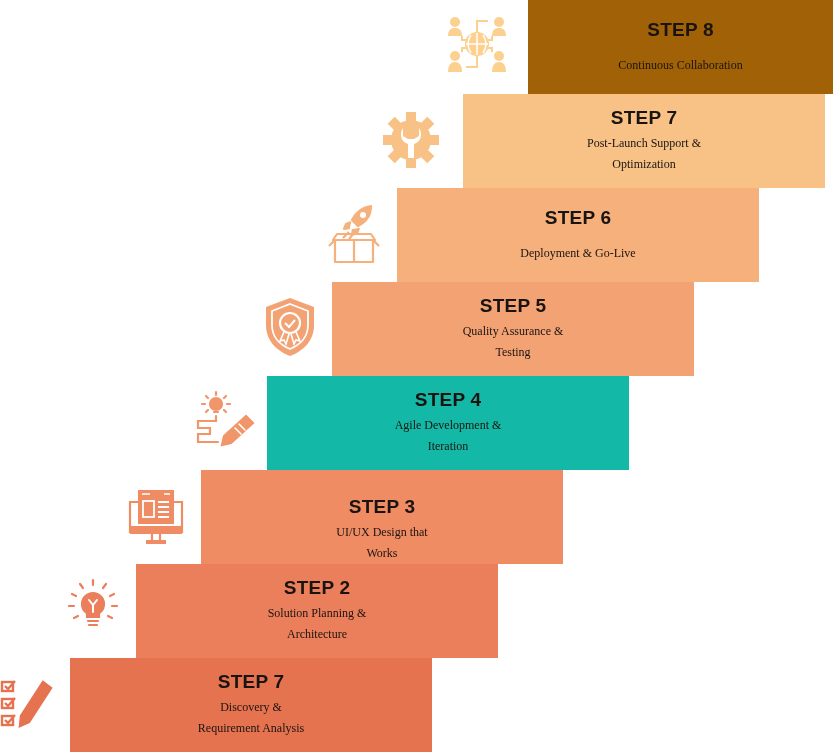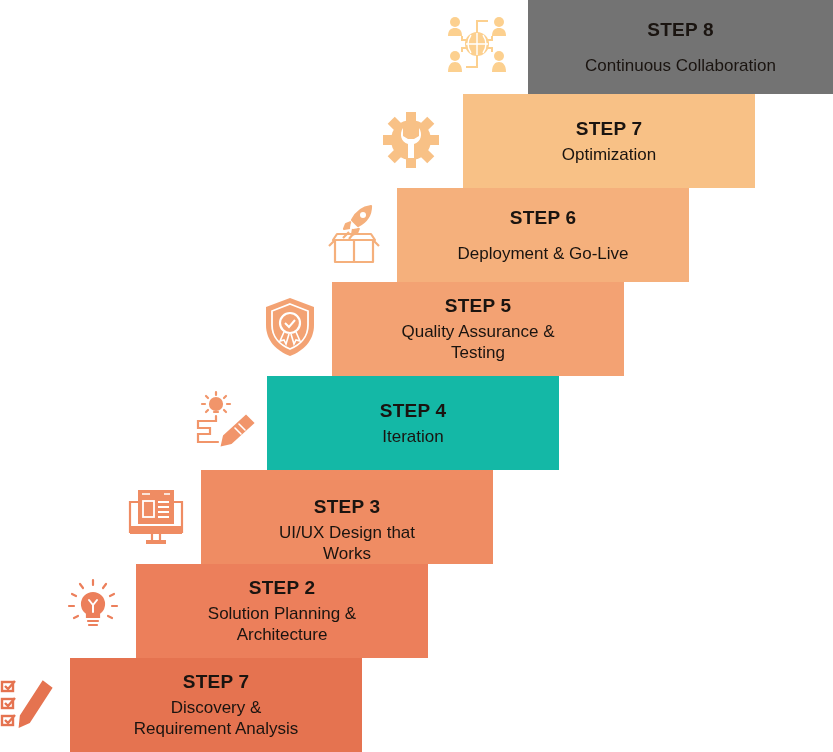--- a/index.html
+++ b/index.html
@@ -1,22 +1,22 @@
 <!DOCTYPE html>
 <html><head>
   <meta charset="utf-8">
   <style>
     html, body { margin: 0; padding: 0; background: #ffffff; }
     body { width: 833px; height: 752px; position: relative; overflow: hidden;
            font-family: "Liberation Sans", "DejaVu Sans", sans-serif; }
-    .step { position: absolute; width: 292px; height: 94px; box-sizing: border-box;
+    .step { position: absolute; width: 362px; height: 94px; box-sizing: border-box;
             display: flex; flex-direction: column; align-items: center; justify-content: center;
             color: #1a1410; text-align: center; }
     .step .title { font-weight: bold; font-size: 19px; letter-spacing: 0.2px; line-height: 22px; margin-bottom: 4px; }
-    .step .desc { font-size: 17px; line-height: 21px; font-weight: normal; }
+    .step .desc { font-size: 12px; line-height: 21px; font-weight: normal; font-family: Liberation Serif, serif; }
     .step .desc.single { margin-top: 10px; }
     .icon { position: absolute; width: 62px; height: 62px; }
     .icon svg { width: 100%; height: 100%; display: block; }
   </style>
 </head>
 <body>
 
 <div class="step" style="left:70px; top:658px; background:#e57350;">
   <div class="title">STEP 7</div>
   <div class="desc">Discovery &amp;</div>
@@ -62,20 +62,21 @@
       <rect x="20" y="52" width="20" height="4" fill="#ef8c63" stroke="none"></rect>
     <rect x="12" y="2" width="36" height="34" fill="#ef8c63" stroke="none"></rect>
     <path d="M16 6 h8 M38 6 h6" stroke="#ffffff" stroke-width="1.6"></path>
     <rect x="17" y="13" width="11" height="16" stroke="#ffffff" stroke-width="1.8"></rect>
     <path d="M32 14 h11 M32 19 h11 M32 24 h11 M32 29 h11" stroke="#ffffff" stroke-width="1.8"></path>
   </svg>
 </div>
 
 <div class="step" style="left:267px; top:376px; background:#14b8a6;">
   <div class="title">STEP 4</div>
+  <div class="desc">Agile Development &amp;</div>
   <div class="desc">Iteration</div>
 </div>
 <div class="icon" style="left:194px; top:390px; width:62px; height:60px;">
   <svg viewBox="0 0 62 60" fill="none" stroke="#f1956a" stroke-width="2.2" stroke-linecap="round">
     <path d="M22 2 v3 M12 6 l2 2 M32 6 l-2 2 M8 14 h3 M33 14 h3 M12 22 l2 -2 M32 22 l-2 -2"></path>
     <circle cx="22" cy="14" r="6" fill="#f1956a"></circle>
     <path d="M20 22 h4"></path>
     <path d="M22 26 v5 h-18 v7 h12 v6 h-12 v8 h20"></path>
     <path d="M52 26 l7 7 l-22 20 l-9 2 l2 -9 z" fill="#f1956a"></path>
     <path d="M45 34 l6 6 M41 38 l6 6" stroke="#ffffff" stroke-width="1.6"></path>
@@ -109,40 +110,41 @@
     <path d="M22 28 l-6 6 M26 30 l-4 5"></path>
     <path d="M6 36 h42 l-4 -6 h-34 z"></path>
     <path d="M8 36 v22 h38 v-22"></path>
     <path d="M27 36 v22"></path>
     <path d="M2 42 l6 -6 M52 42 l-6 -6"></path>
   </svg>
 </div>
 
 <div class="step" style="left:463px; top:94px; background:#f8c186;">
   <div class="title">STEP 7</div>
+  <div class="desc">Post-Launch Support &amp;</div>
   <div class="desc">Optimization</div>
 </div>
 <div class="icon" style="left:381px; top:110px; width:60px; height:60px;">
   <svg viewBox="0 0 60 60">
     <g fill="#f8c186">
       <circle cx="30" cy="30" r="20"></circle>
       <rect x="25" y="2" width="10" height="10"></rect>
       <rect x="25" y="48" width="10" height="10"></rect>
       <rect x="2" y="25" width="10" height="10"></rect>
       <rect x="48" y="25" width="10" height="10"></rect>
       <rect x="25" y="2" width="10" height="10" transform="rotate(45 30 30)"></rect>
       <rect x="25" y="48" width="10" height="10" transform="rotate(45 30 30)"></rect>
       <rect x="2" y="25" width="10" height="10" transform="rotate(45 30 30)"></rect>
       <rect x="48" y="25" width="10" height="10" transform="rotate(45 30 30)"></rect>
     </g>
     <path d="M22 18 c-4 6 -2 14 5 16 v14 h6 v-14 c7 -2 9 -10 5 -16 v8 l-5 3 l-6 0 l-5 -3 z" fill="#ffffff"></path>
   </svg>
 </div>
 
-<div class="step" style="left:528px; top:0px; width:305px; background:#737373;">
+<div class="step" style="left:528px; top:0px; width:305px; background:#a16207;">
   <div class="title">STEP 8</div>
   <div class="desc single">Continuous Collaboration</div>
 </div>
 <div class="icon" style="left:446px; top:14px; width:62px; height:60px;">
   <svg viewBox="0 0 62 60" fill="none" stroke="#fcd08f" stroke-width="2">
     <g fill="#fcd08f" stroke="none">
       <circle cx="9" cy="8" r="5"></circle>
         <path d="M2 22 c0 -6 3 -8 7 -8 s7 2 7 8 z"></path>
       <circle cx="53" cy="8" r="5"></circle>
         <path d="M46 22 c0 -6 3 -8 7 -8 s7 2 7 8 z"></path>

